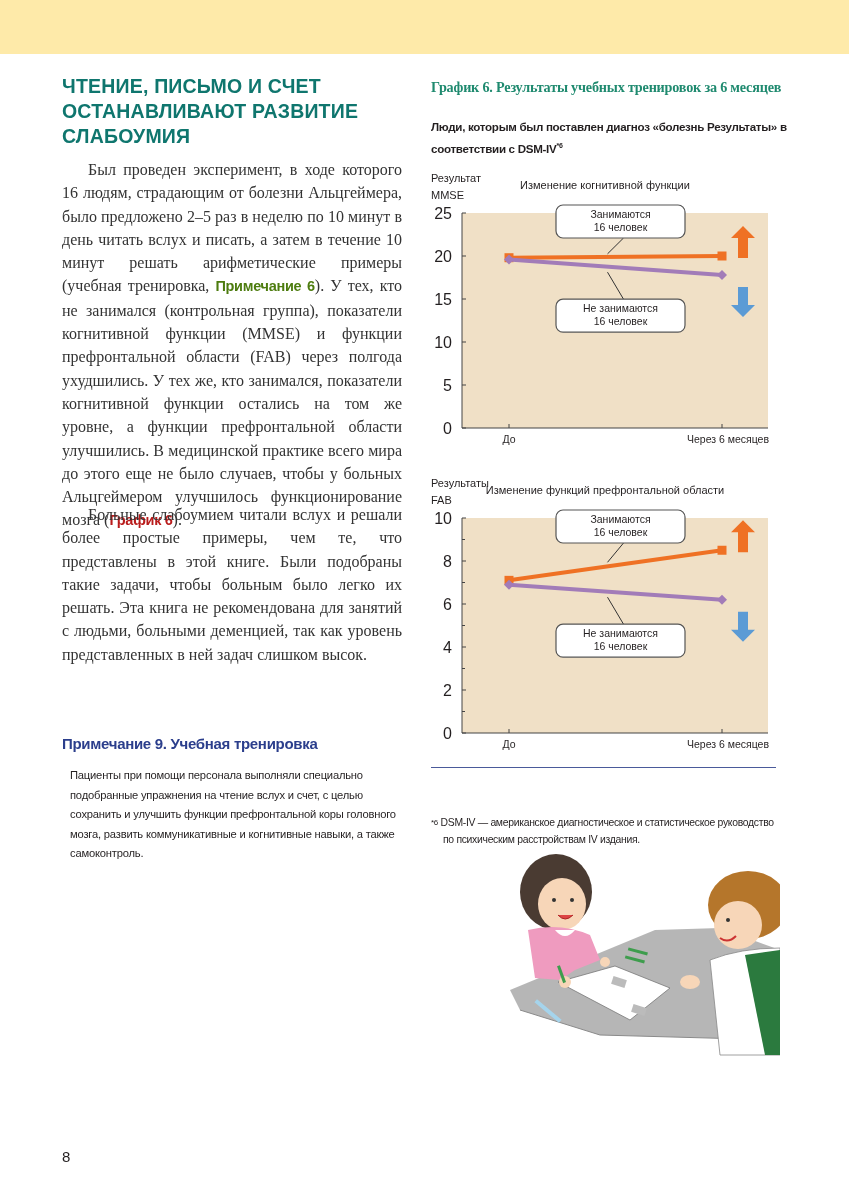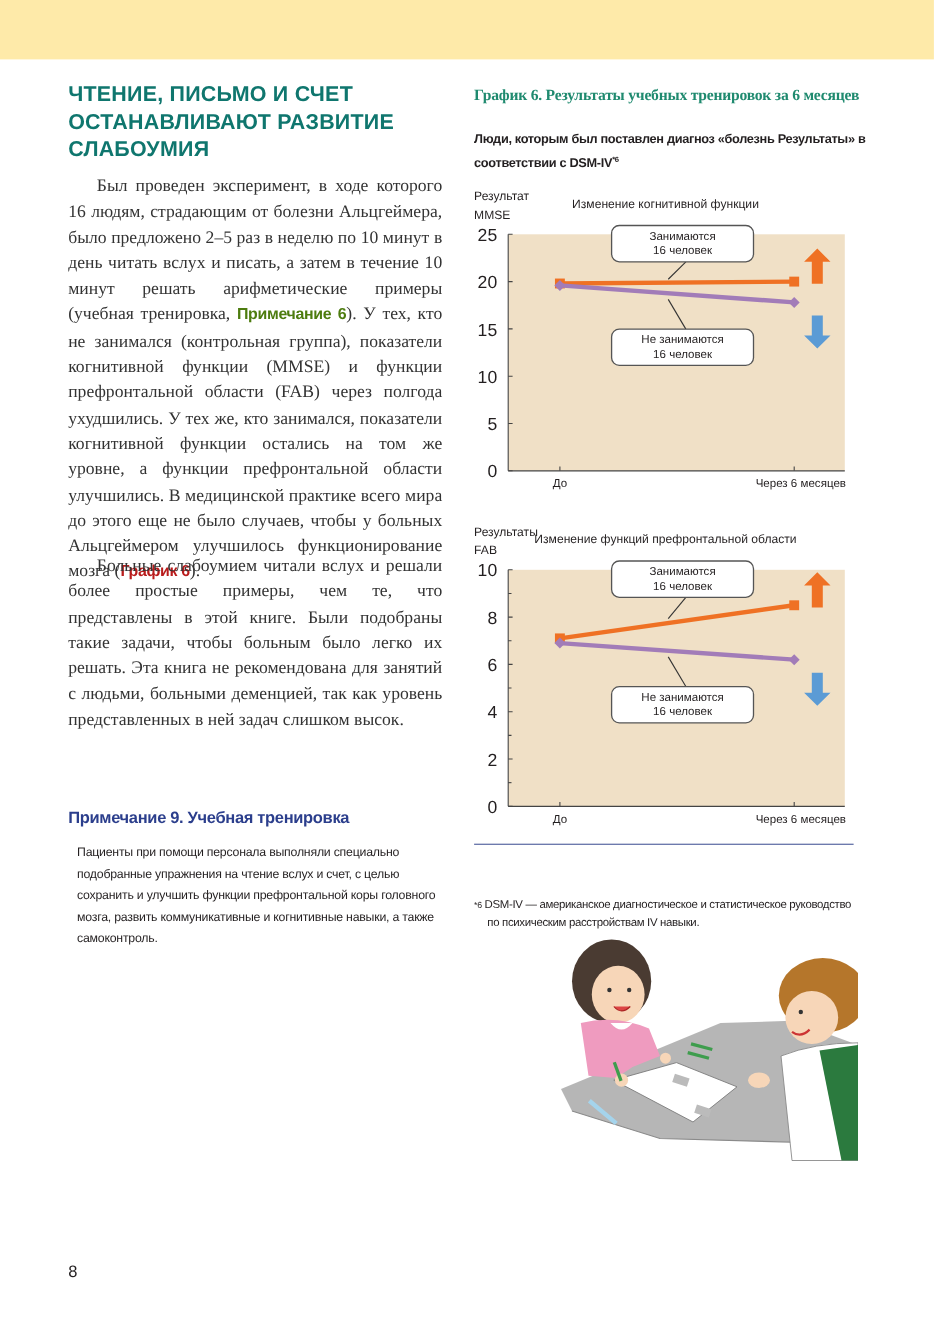--- a/index.html
+++ b/index.html
@@ -131,21 +131,21 @@
     <line x1="198.5" y1="154.17499999999998" x2="182.5" y2="127.17499999999998" stroke="#333" stroke-width="1"></line>
     <rect x="131" y="154.17499999999998" width="129" height="33" rx="7" ry="7" fill="#ffffff" stroke="#555" stroke-width="1.2"></rect>
     <text x="195.5" y="167.17499999999998" font-size="10.5" text-anchor="middle" fill="#231f20" font-family="Liberation Sans, sans-serif">Не занимаются</text>
     <text x="195.5" y="180.17499999999998" font-size="10.5" text-anchor="middle" fill="#231f20" font-family="Liberation Sans, sans-serif">16 человек</text>
   </svg>
 
 <div class="footnote-rule"></div>
 <div class="footnote">
   <span class="mark">*6</span>
   <span>DSM-IV — американское диагностическое и статистическое руководство</span>
-  <span class="line2">по психическим расстройствам IV навыки.</span>
+  <span class="line2">по психическим расстройствам IV издания.</span>
 </div>
 
 <svg class="illustration" width="300" height="230" viewBox="0 0 300 230">
 
   <path d="M30 160 L175 100 L240 98 L300 120 L300 210 L120 205 L40 180 Z" fill="#a9a9a9" opacity="0.85"></path>
   <path d="M40 180 L120 205 L300 210" fill="none" stroke="#8a8a8a" stroke-width="1"></path>
 
   <path d="M78 152 L135 136 L190 158 L150 190 Z" fill="#ffffff" stroke="#777" stroke-width="0.8"></path>
   <rect x="132" y="148" width="14" height="8" fill="#bbb" transform="rotate(18 139 152)"></rect>
   <rect x="152" y="176" width="14" height="8" fill="#bbb" transform="rotate(18 159 180)"></rect>

